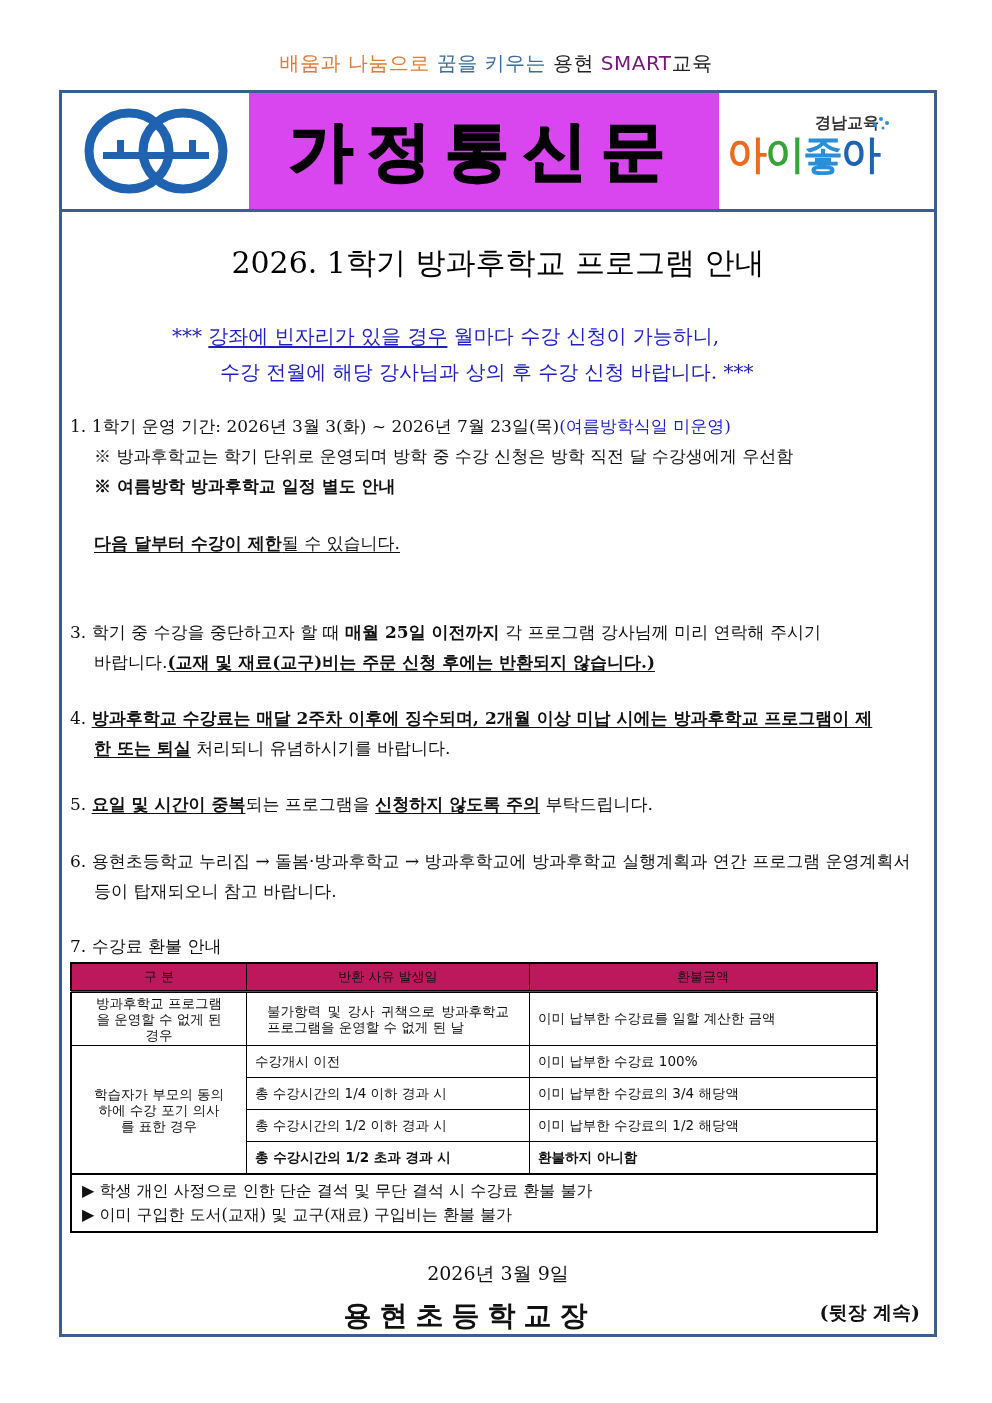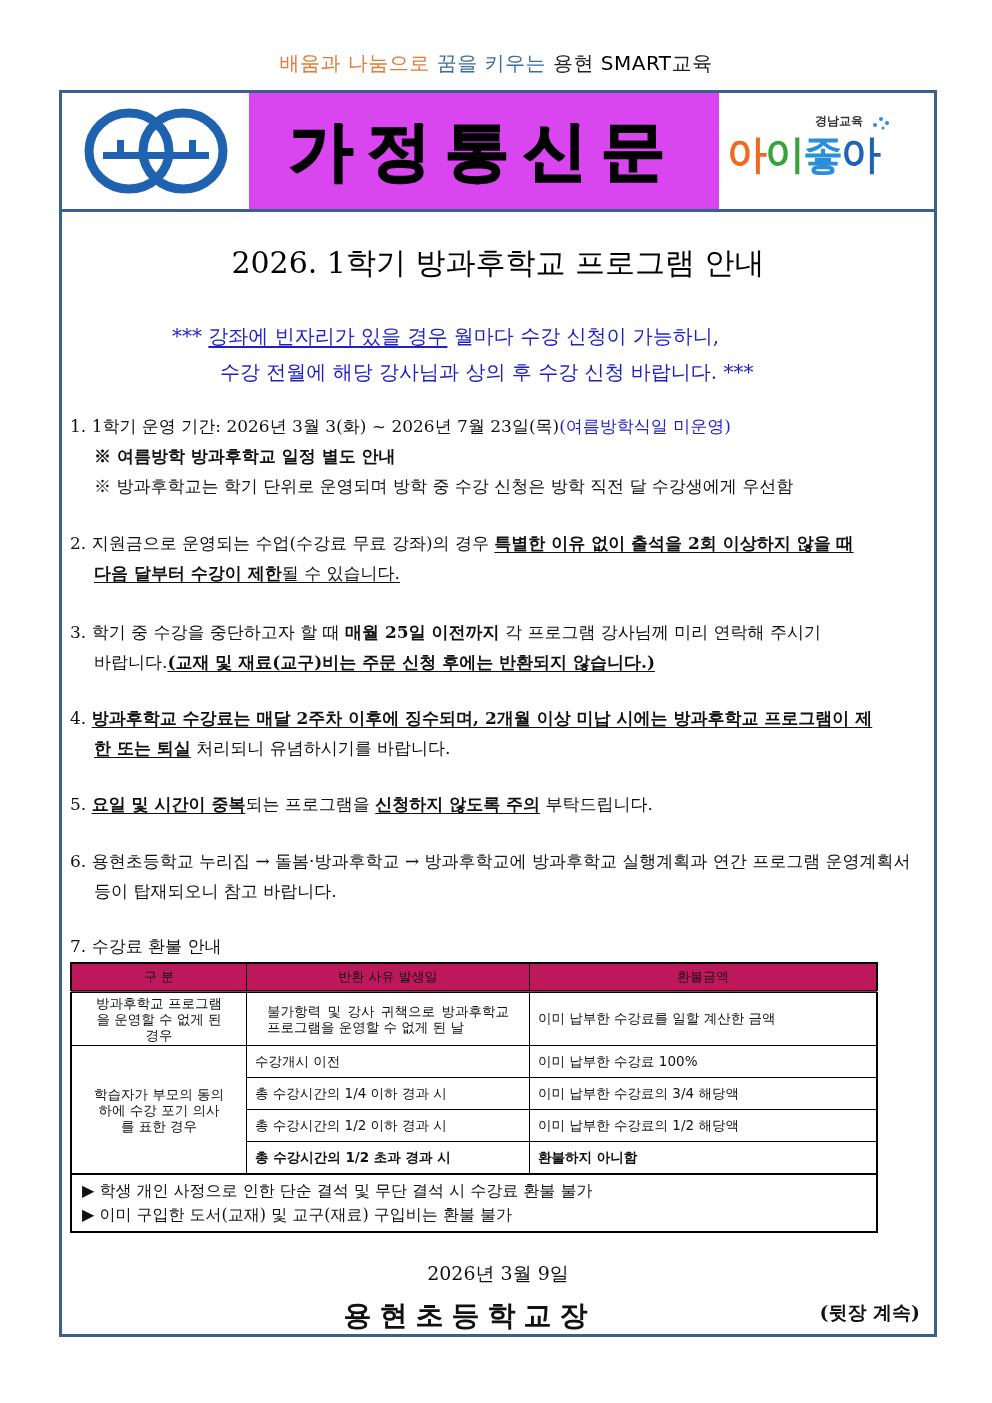--- a/index.html
+++ b/index.html
@@ -2,30 +2,30 @@
 <html><head>
 <meta charset="utf-8">
 <style>
   html, body { margin: 0; padding: 0; background: #ffffff; }
   body { width: 992px; height: 1403px; position: relative; font-family: "DejaVu Sans", "Liberation Sans", sans-serif; color: #111; overflow: hidden; }
 
   .slogan { position: absolute; top: 50px; left: 0; width: 992px; text-align: center; font-size: 20px; letter-spacing: 0.5px; }
   .slogan .s1 { color: #e07b39; }
   .slogan .s2 { color: #3b6e9c; margin-top: 38px; }
   .slogan .s3 { color: #222; }
-  .slogan .s4 { color: #000000; margin-top: 24px; }
+  .slogan .s4 { color: #701a75; margin-top: 24px; }
 
   .frame { position: absolute; left: 59px; top: 90px; width: 872px; height: 1241px; border: 3px solid #3a6090; box-sizing: content-box; }
 
   .header { position: absolute; left: 0; top: 0; width: 872px; height: 116px; border-bottom: 3px solid #3a6090; display: flex; }
   .logo-left { width: 187px; height: 116px; background: #fff; display: flex; align-items: center; justify-content: center; }
   .title-cell { width: 470px; height: 116px; background: #d946ef; display: flex; align-items: center; justify-content: center; }
   .title-cell span { font-size: 64px; font-weight: 900; letter-spacing: 14px; color: #000; font-family: "DejaVu Sans", sans-serif; -webkit-text-stroke: 2px #000; }
   .logo-right { width: 187px; height: 116px; background: #fff; position: relative; }
-  .logo-right .gn { position: absolute; top: 20px; left: 96px; font-size: 12px; font-weight: bold; color: #333; text-align: right; }
+  .logo-right .gn { position: absolute; top: 20px; left: 96px; font-size: 16px; font-weight: bold; color: #333; text-align: right; }
   .logo-right .aijoa { position: absolute; top: 34px; left: 8px; font-size: 40px; font-weight: 900; letter-spacing: -2px; }
   .aijoa .c1 { color: #ef6a1e; }
   .aijoa .c2 { color: #35a43a; }
   .aijoa .c3 { color: #2a8fd8; }
   .aijoa .c4 { color: #1e63b4; }
 
   .doc-title { position: absolute; top: 150px; left: 0; width: 872px; text-align: center; font-size: 30px; font-family: "DejaVu Serif", serif; color: #000; }
 
   .notice { position: absolute; top: 225px; left: 0; width: 872px; color: #1f1fc4; font-size: 20px; font-family: "DejaVu Serif", serif; line-height: 36px; }
   .notice .l1 { padding-left: 110px; }
@@ -92,26 +92,25 @@
 
   <div class="notice">
     <div class="l1"><span>***</span> <span class="u">강좌에 빈자리가 있을 경우</span> <span>월마다 수강 신청이 가능하니,</span></div>
     <div class="l2"><span>수강 전월에 해당 강사님과 상의 후 수강 신청 바랍니다.</span> <span>***</span></div>
   </div>
 
   <div class="body">
 
     <div class="p" style="top:318px;">
       <div><span>1.</span> <span>1학기 운영 기간: 2026년 3월 3(화) ~ 2026년 7월 23일(목)</span><span class="blue">(여름방학식일 미운영)</span></div>
+      <div class="indent"><span>※</span> <span>방과후학교는 학기 단위로 운영되며 방학 중 수강 신청은 방학 직전 달 수강생에게 우선함</span></div>
       <div class="indent b"><span>※</span> <span>여름방학 방과후학교 일정 별도 안내</span></div>
-      <div class="indent"><span>※</span> <span>방과후학교는 학기 단위로 운영되며 방학 중 수강 신청은 방학 직전 달 수강생에게 우선함</span></div>
     </div>
 
     <div class="p" style="top:435px;">
-      <div><span>2.</span> <span>지원금으로 운영되는 수업(수강료 무료 강좌)의 경우</span> <span class="u b">특별한 이유 없이 출석을 2회 이상하지 않을 때</span></div>
       <div class="indent"><span class="u b">다음 달부터 수강이 제한</span><span class="u">될 수 있습니다.</span></div>
     </div>
 
     <div class="p" style="top:524px;">
       <div><span>3.</span> <span>학기 중 수강을 중단하고자 할 때</span> <span class="b">매월 25일 이전까지</span> <span>각 프로그램 강사님께 미리 연락해 주시기</span></div>
       <div class="indent"><span>바랍니다.</span><span class="u b">(교재 및 재료(교구)비는 주문 신청 후에는 반환되지 않습니다.)</span></div>
     </div>
 
     <div class="p" style="top:610px;">
       <div><span>4.</span> <span class="u b">방과후학교 수강료는 매달 2주차 이후에 징수되며, 2개월 이상 미납 시에는 방과후학교 프로그램이 제</span></div>

